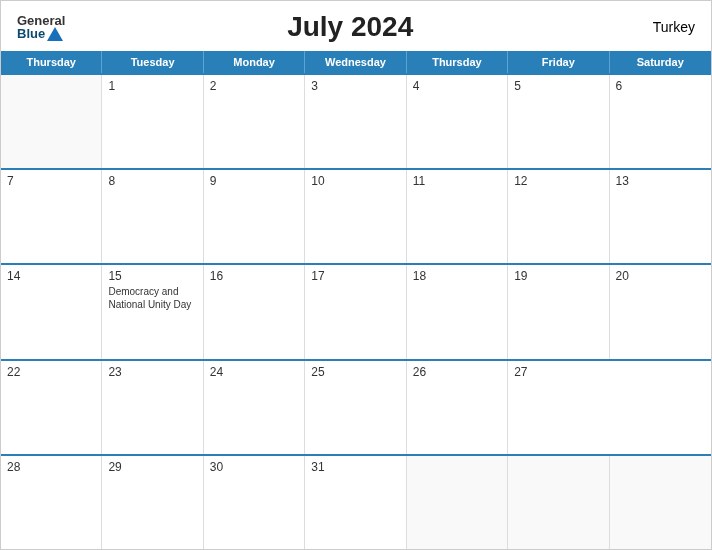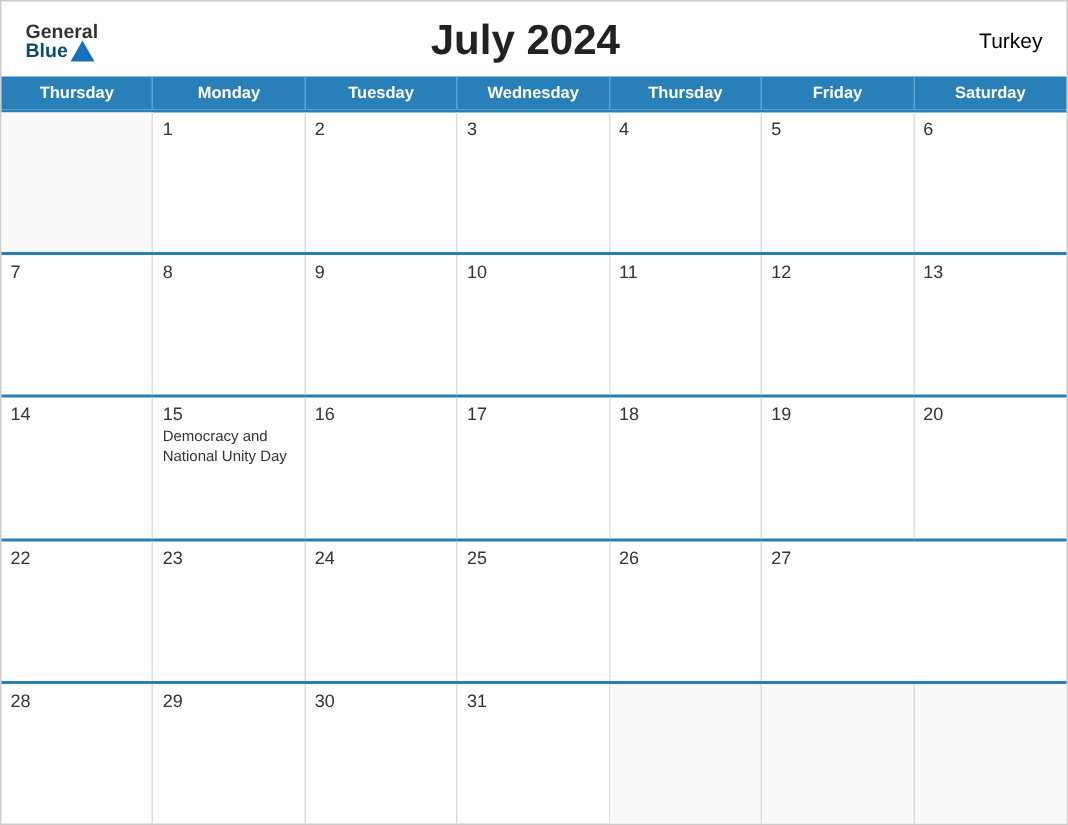--- a/index.html
+++ b/index.html
@@ -158,22 +158,22 @@
         <span class="logo-triangle"></span>
       </span>
     </div>
     <div class="calendar-title">July 2024</div>
     <div class="country-name">Turkey</div>
   </div>
 
   <div class="calendar-grid">
     <div class="day-headers">
     <div class="day-header">Thursday</div>
+        <div class="day-header">Tuesday</div>
         <div class="day-header">Monday</div>
-        <div class="day-header">Tuesday</div>
         <div class="day-header">Wednesday</div>
         <div class="day-header">Thursday</div>
         <div class="day-header">Friday</div>
         <div class="day-header">Saturday</div>
       </div>
 
     <div class="weeks-container">
     <div class="week-row">
           <div class="day-cell empty-cell"></div>
           <div class="day-cell">

